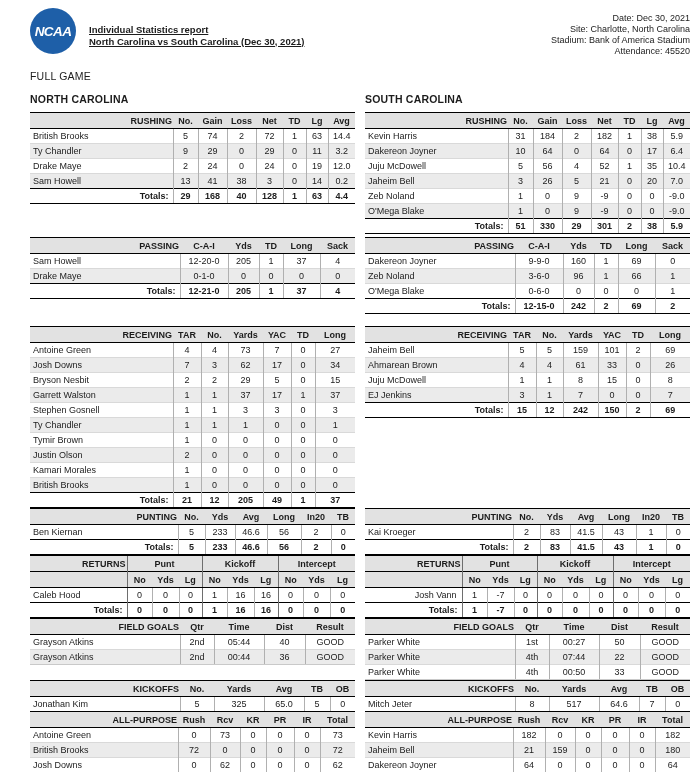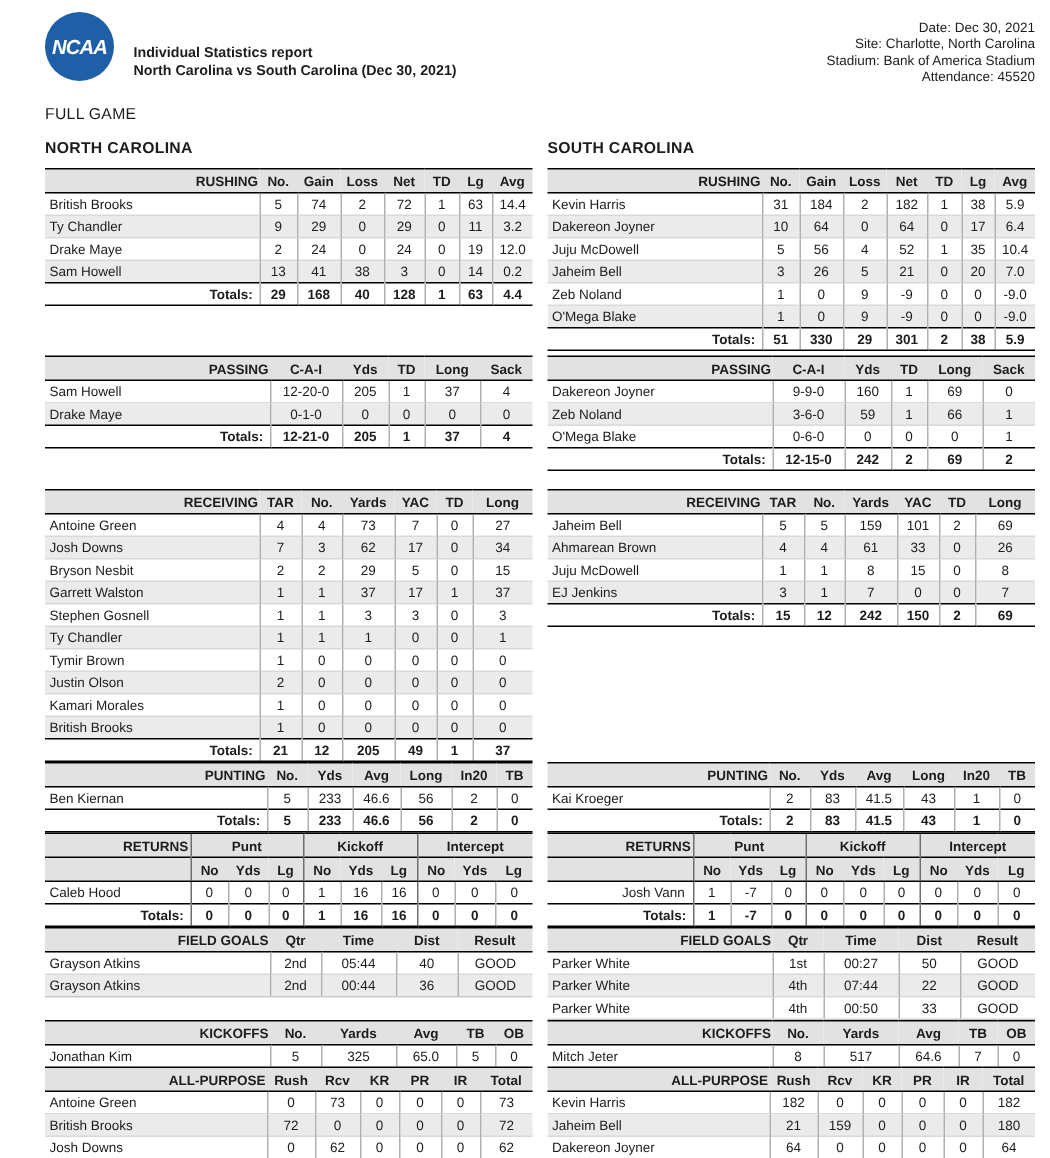--- a/index.html
+++ b/index.html
@@ -7,29 +7,29 @@
   body {
     width: 700px; height: 772px;
     font-family: "Liberation Sans", sans-serif;
     color: #1c1c1c;
     overflow: hidden;
   }
   .page { width: 700px; height: 772px; padding: 8px 10px 0 30px; }
 
   
   .rpt-header { display: flex; justify-content: space-between; align-items: flex-start; margin-bottom: 13px; }
-  .rpt-left { display: flex; align-items: flex-end; }
+  .rpt-left { display: flex; align-items: center; }
   .ncaa-logo {
     width: 46px; height: 46px; border-radius: 50%;
     background: #1e5fa8; color: #fff;
     display: flex; align-items: center; justify-content: center;
     font-style: italic; font-weight: bold; font-size: 13.5px; letter-spacing: -0.6px;
     flex: 0 0 auto;
   }
-  .rpt-titles { margin-left: 13px; padding-top: 9px; }
+  .rpt-titles { margin-left: 13px; padding-top: 9px; text-decoration: underline; }
   .rpt-title, .rpt-subtitle { font-weight: bold; font-size: 9.5px; line-height: 12px; }
   .rpt-meta { text-align: right; font-size: 9px; line-height: 11px; padding-top: 5px; }
 
   .full-game { font-size: 10.5px; margin: 0 0 11px 0; letter-spacing: 0.2px; }
 
   
   .pair { display: grid; grid-template-columns: 325px 325px; column-gap: 10px; align-items: start; }
   .team-names { margin-bottom: 7px; }
   .team-name { font-weight: bold; font-size: 10.5px; letter-spacing: 0.2px; }
   .m3  { margin-bottom: 3px; }
@@ -355,21 +355,21 @@
               <td>Dakereon Joyner</td>
               <td>9-9-0</td>
               <td>160</td>
               <td>1</td>
               <td>69</td>
               <td>0</td>
             </tr>
             <tr>
               <td>Zeb Noland</td>
               <td>3-6-0</td>
-              <td>59</td>
+              <td>96</td>
               <td>1</td>
               <td>66</td>
               <td>1</td>
             </tr>
             <tr>
               <td>O'Mega Blake</td>
               <td>0-6-0</td>
               <td>0</td>
               <td>0</td>
               <td>0</td>

